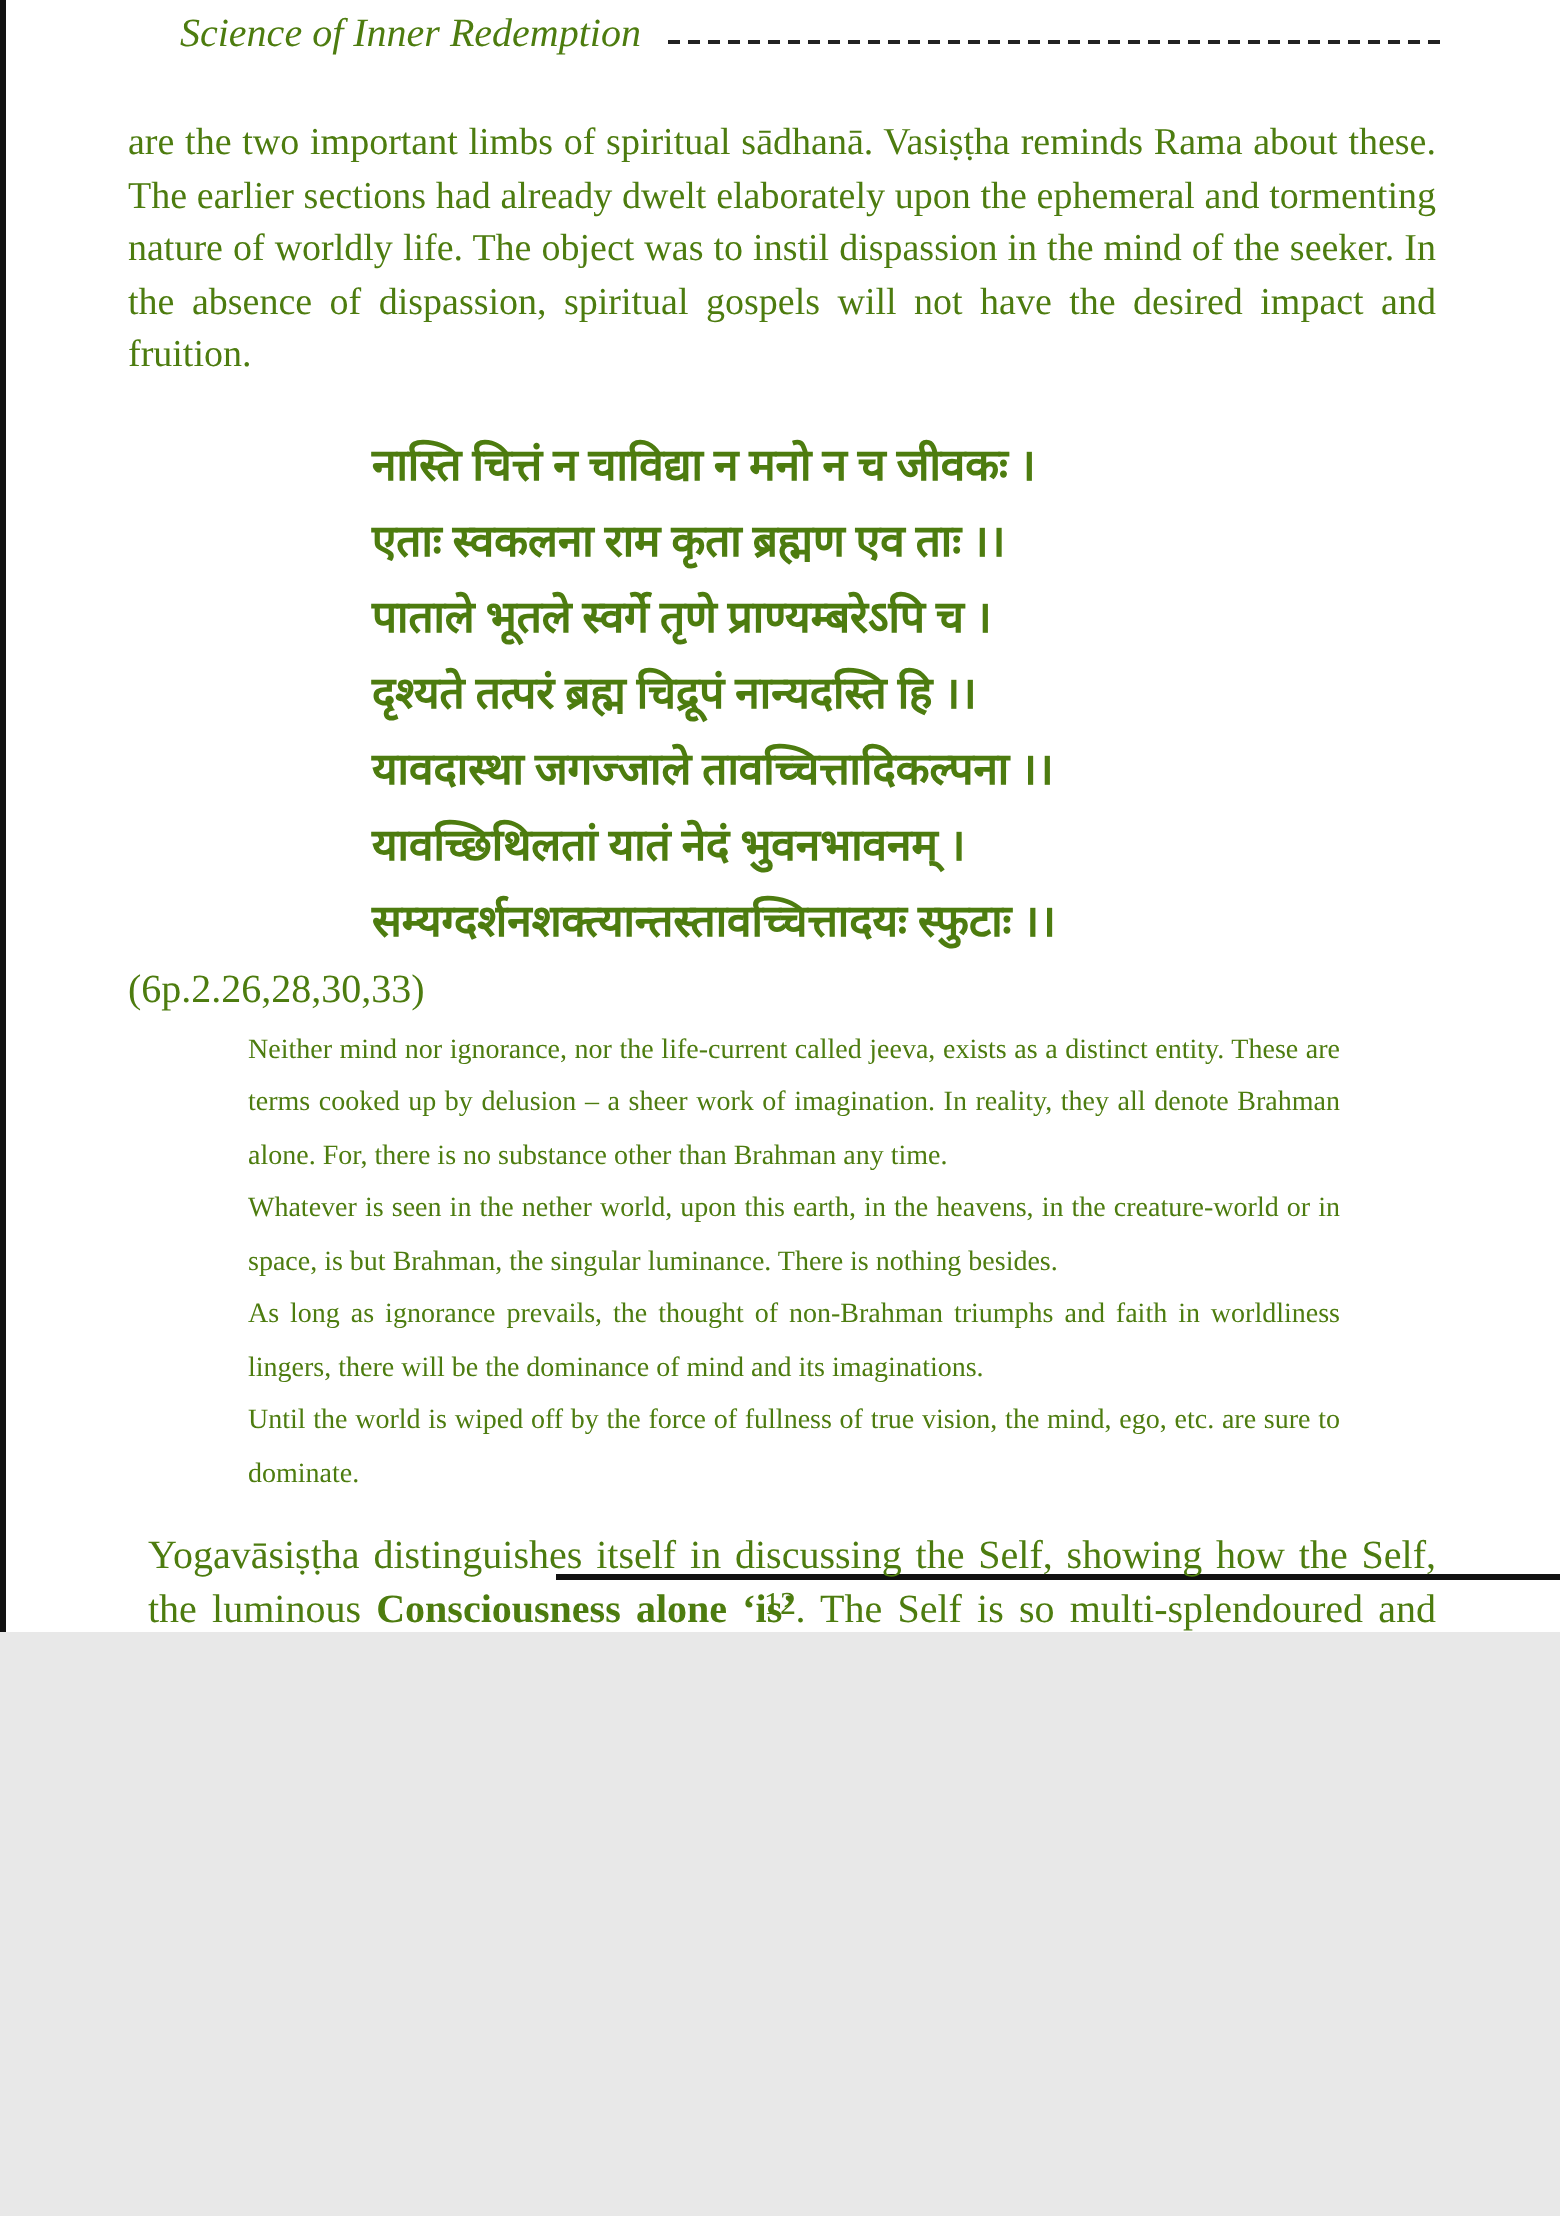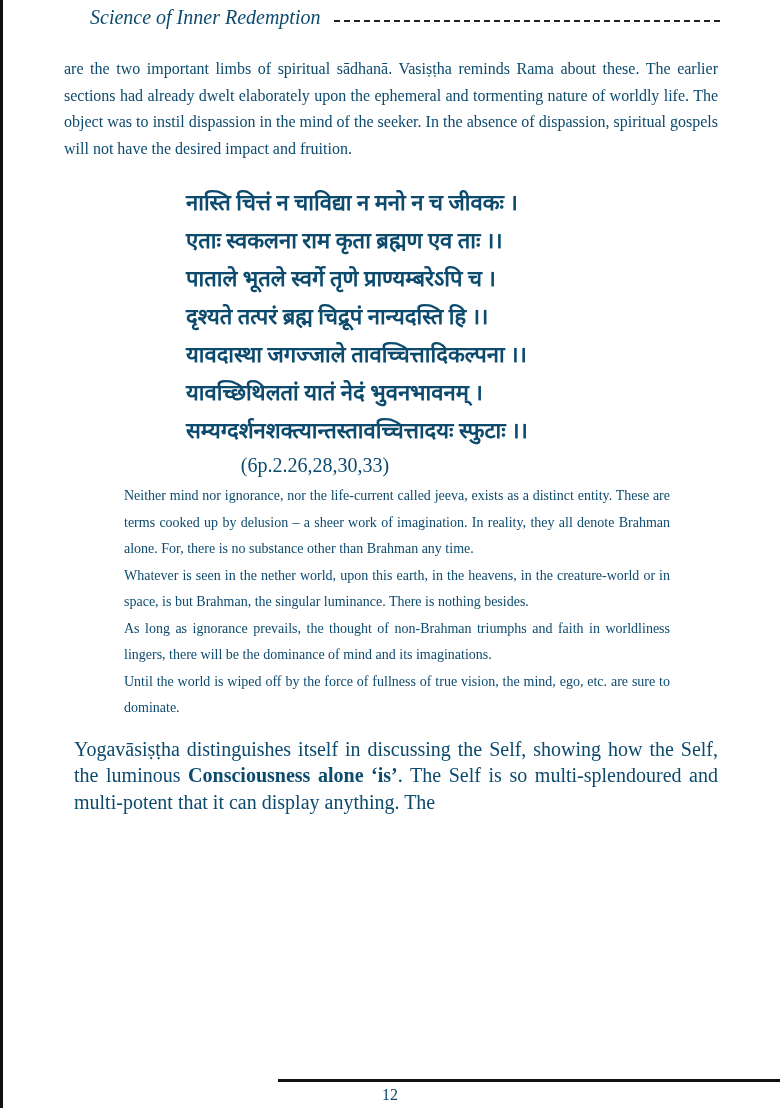--- a/index.html
+++ b/index.html
@@ -1,23 +1,23 @@
 <!DOCTYPE html>
 <html><head>
 <meta charset="utf-8">
 <style>
   html, body { margin: 0; padding: 0; background: #e8e8e8; }
   .page {
     position: relative;
     width: 780px;
-    height: 1108px;
+    height: 816px;
     margin: 0 auto;
     background: #ffffff;
     font-family: "Liberation Serif", serif;
-    color: #0c4a6e;
+    color: #4d7c0f;
     overflow: hidden;
     box-sizing: border-box;
   }
   
   .edge-left {
     position: absolute; left: 0; top: 0;
     width: 3px; height: 100%;
     background: #111;
   }
   .edge-bottom {
@@ -38,41 +38,41 @@
   .header-rule {
     flex: 1;
     border-top: 2px dashed #222;
     margin-top: 6px;
   }
   .content {
     position: absolute;
     top: 40px; left: 64px; right: 62px;
   }
   .para-lead {
-    font-size: 16px;
+    font-size: 19px;
     line-height: 26.5px;
     text-align: justify;
   }
   .section-heading {
     font-size: 21px;
     font-weight: bold;
     margin-top: 24px;
   }
   .verses {
     margin-top: 22px;
     margin-left: 122px;
     font-weight: bold;
     font-size: 22px;
   }
   .verse-line {
     line-height: 38px;
     white-space: nowrap;
   }
   .citation {
-    text-align: center;
+    text-align: left;
     margin-right: 152px;
     font-size: 20px;
     margin-top: 4px;
   }
   .translations {
     margin-top: 6px;
     margin-left: 60px;
     margin-right: 48px;
     font-size: 14px;
     line-height: 26.5px;

